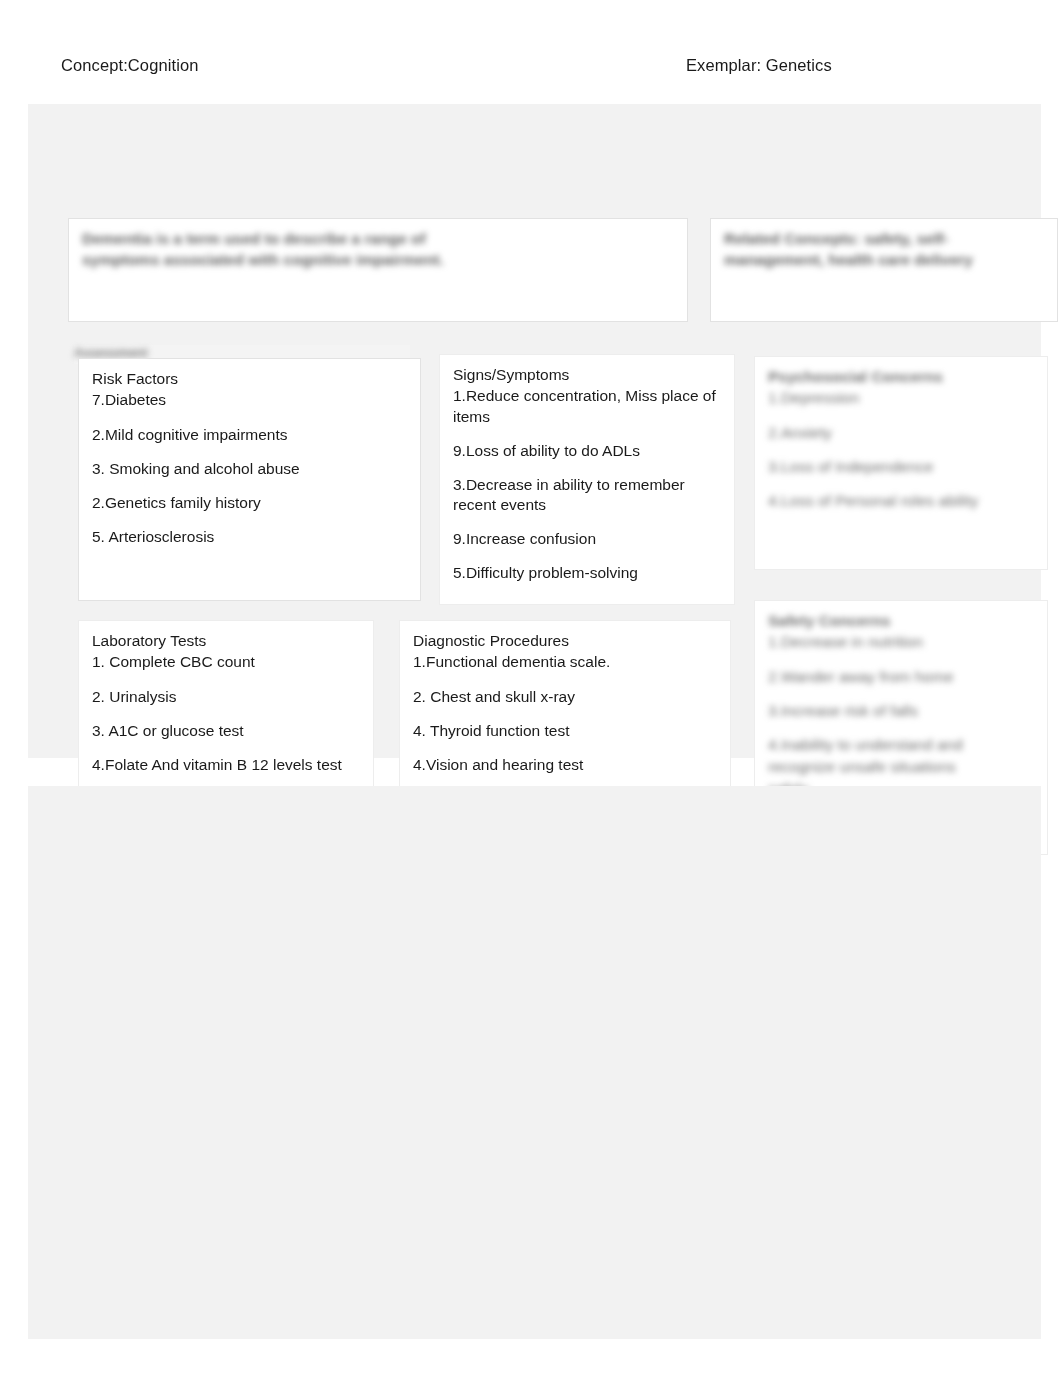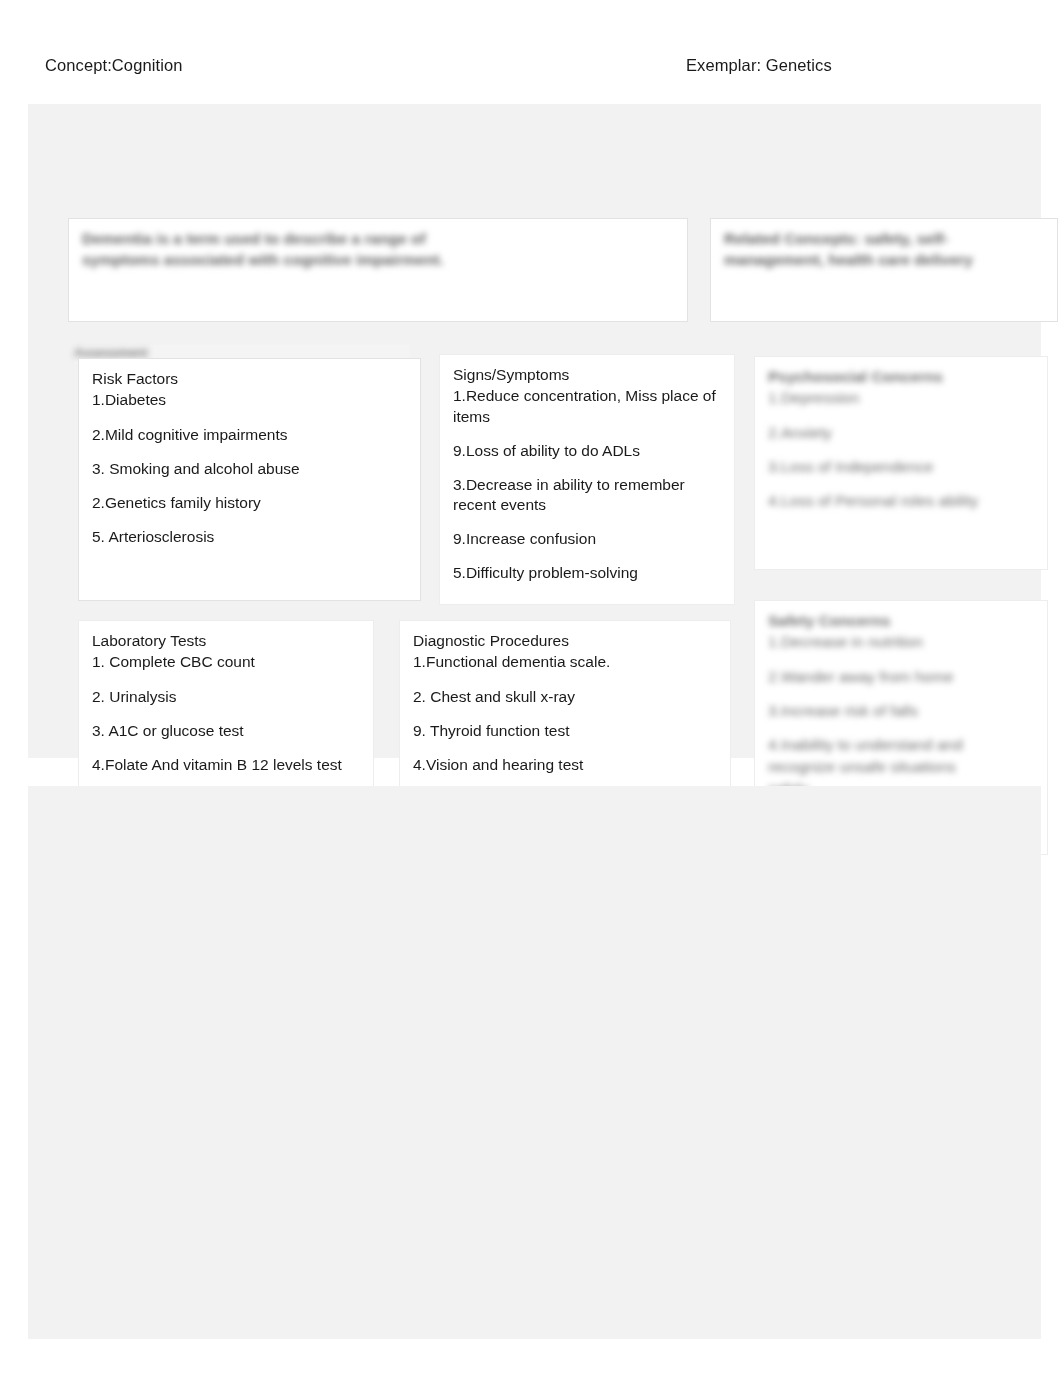--- a/index.html
+++ b/index.html
@@ -19,21 +19,21 @@
   
   .page-header {
     position: absolute;
     top: 56px;
     left: 0;
     width: 1062px;
     height: 30px;
   }
   .header-left {
     position: absolute;
-    left: 45px;
+    left: 61px;
     top: 0;
     font-size: 16.5px;
     letter-spacing: 0.1px;
     white-space: nowrap;
   }
   .header-right {
     position: absolute;
     left: 686px;
     top: 0;
     font-size: 16.5px;
@@ -144,21 +144,21 @@
       <div class="sec-title" style="font-weight:600;">Related Concepts: safety, self-</div>
       <div class="sec-title" style="font-weight:600;">management, health care delivery</div>
     </div>
   </div>
 
   <div class="chip-strip"></div>
   <div class="chip-label">Assessment</div>
 
   <div class="card" id="card-risk">
     <div class="sec-title">Risk Factors</div>
-    <div class="sec-item first">1.Diabetes</div>
+    <div class="sec-item first">7.Diabetes</div>
     <div class="sec-item">2.Mild cognitive impairments</div>
     <div class="sec-item">3. Smoking and alcohol abuse</div>
     <div class="sec-item">2.Genetics family history</div>
     <div class="sec-item">5. Arteriosclerosis</div>
   </div>
 
   <div class="card flat" id="card-signs">
     <div class="sec-title">Signs/Symptoms</div>
     <div class="sec-item first">1.Reduce concentration, Miss place of items</div>
     <div class="sec-item">9.Loss of ability to do ADLs</div>
@@ -194,21 +194,21 @@
     <div class="sec-item first">1. Complete CBC count</div>
     <div class="sec-item">2. Urinalysis</div>
     <div class="sec-item">3. A1C or glucose test</div>
     <div class="sec-item">4.Folate And vitamin B 12 levels test</div>
   </div>
 
   <div class="card flat" id="card-diag">
     <div class="sec-title">Diagnostic Procedures</div>
     <div class="sec-item first">1.Functional dementia scale.</div>
     <div class="sec-item">2. Chest and skull x-ray</div>
-    <div class="sec-item">9. Thyroid function test</div>
+    <div class="sec-item">4. Thyroid function test</div>
     <div class="sec-item">4.Vision and hearing test</div>
   </div>
 
 </div>
 
 <div class="region" id="region-bottom">
 
   
   
 

